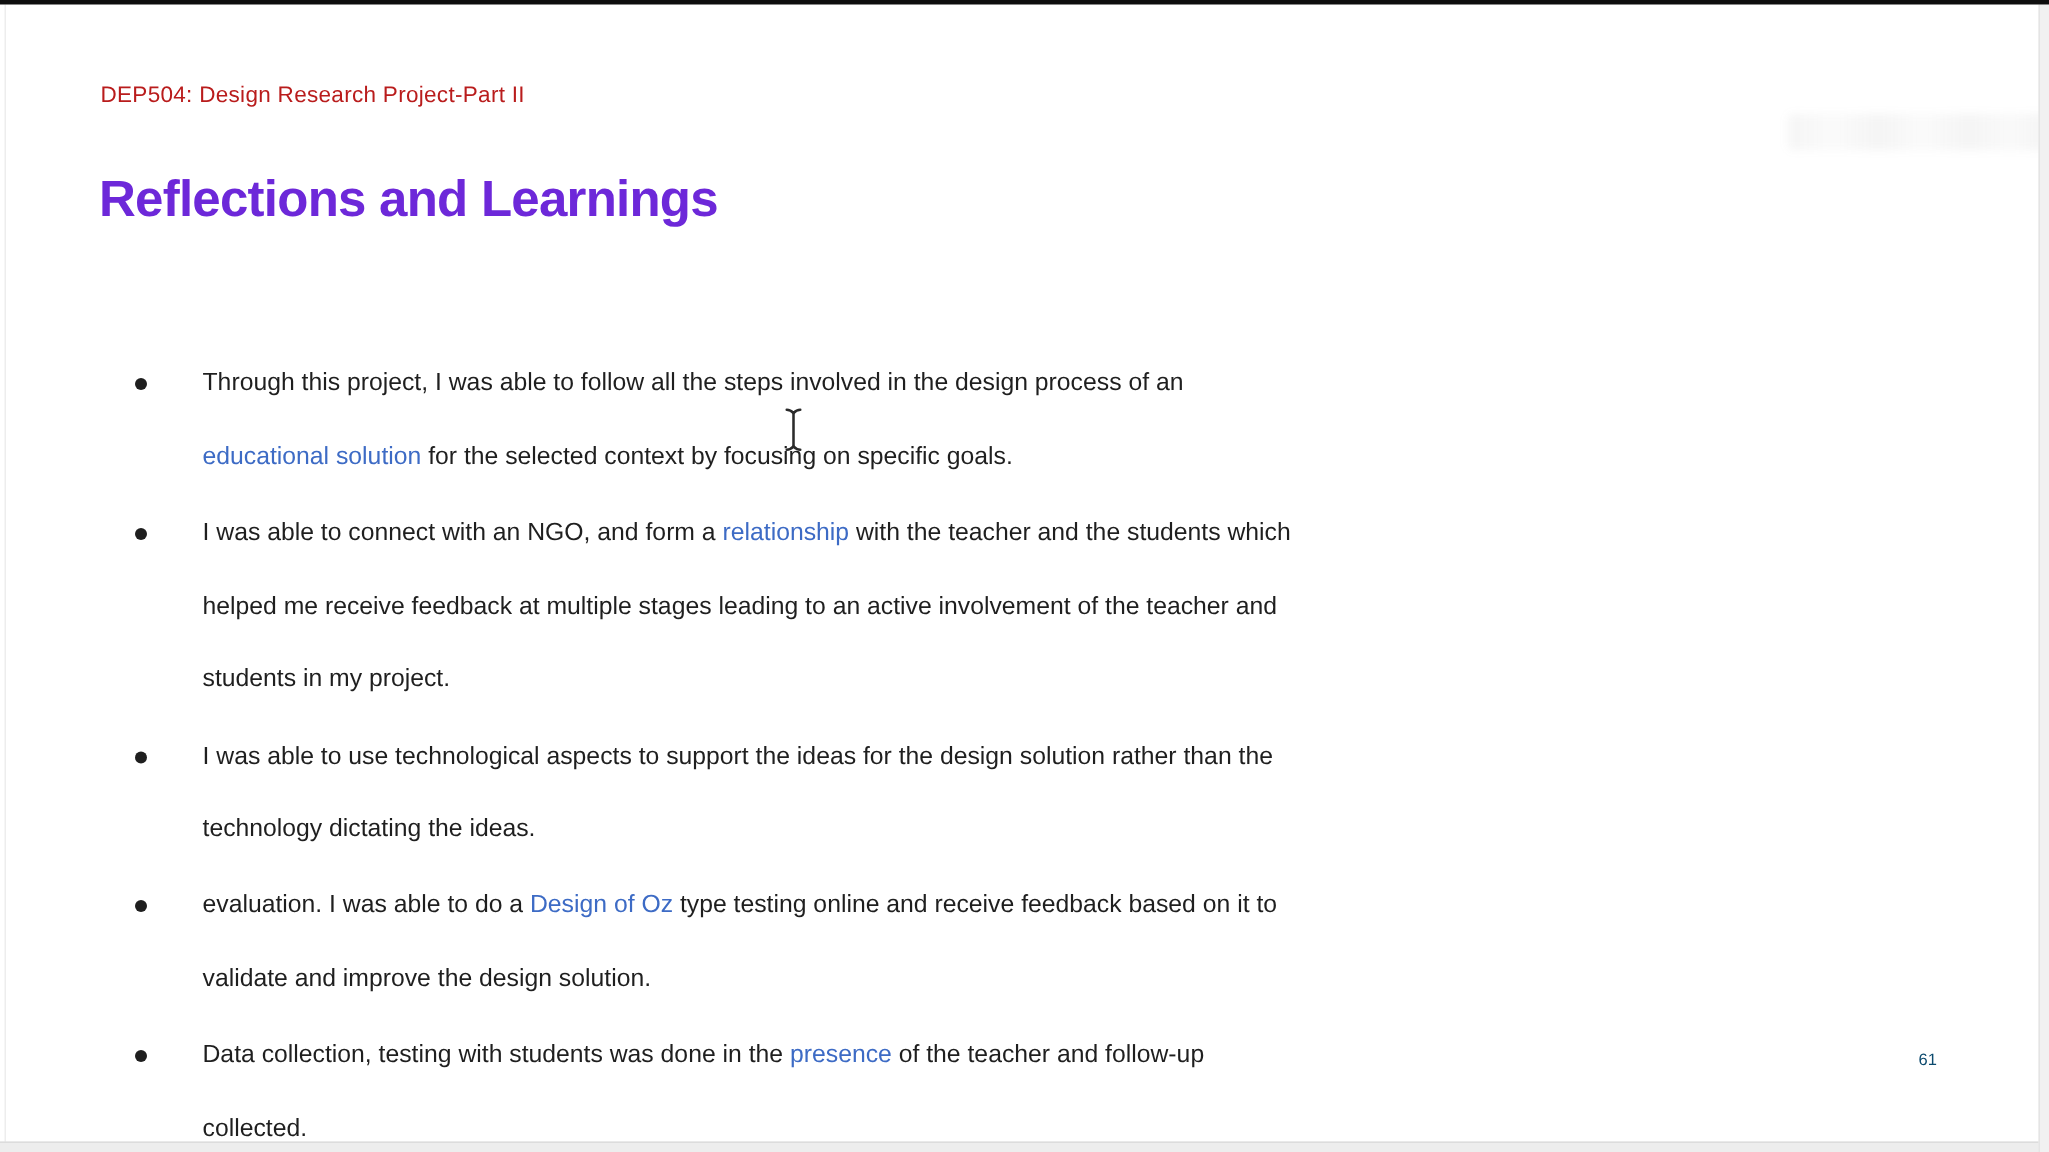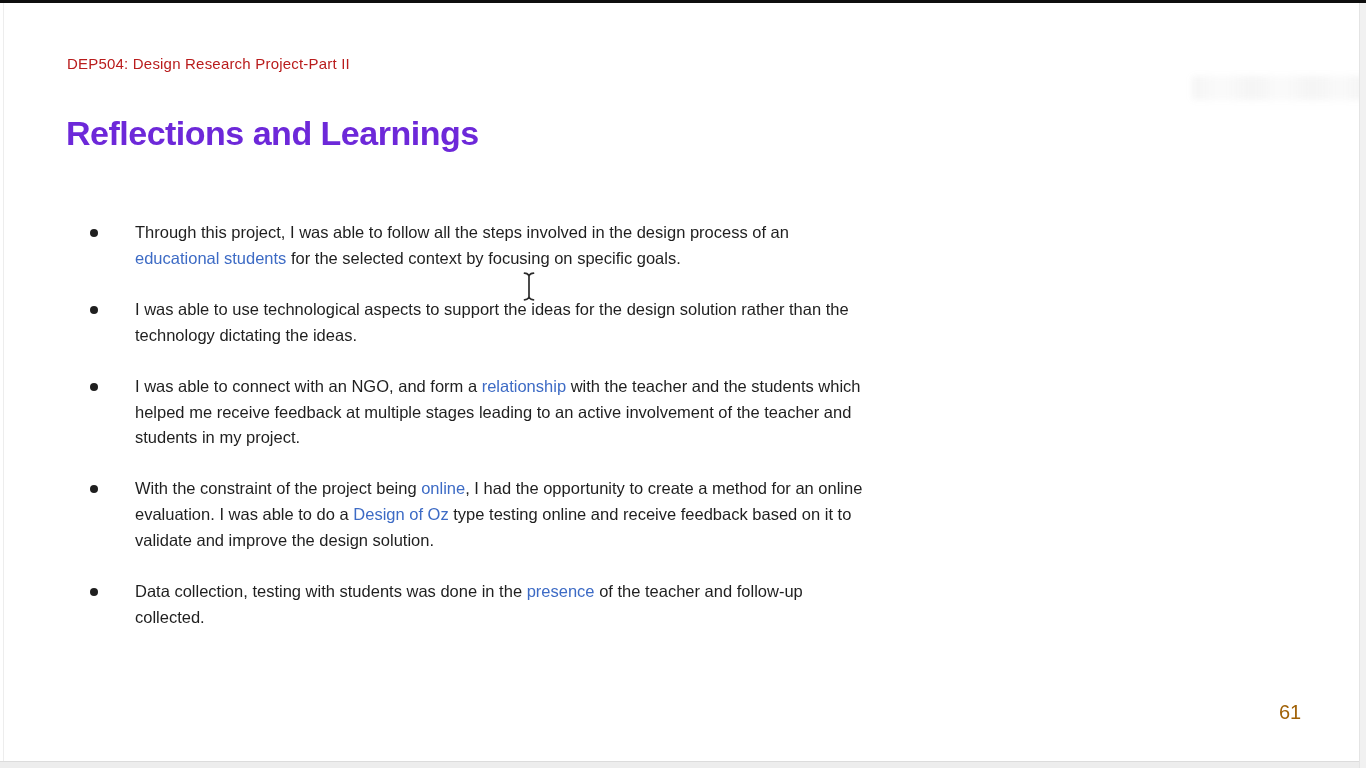--- a/index.html
+++ b/index.html
@@ -63,29 +63,29 @@
     margin-bottom: 25.5px;
     font-size: 16.5px;
     line-height: 25.7px;
     color: #1f1f1f;
   }
   .bullet-item .marker {
     position: absolute; left: 90px; top: 9px;
     width: 8px; height: 8px; border-radius: 50%;
     background: #1f1f1f;
   }
-  .bullet-item .line { display: block; white-space: nowrap; }
+  .bullet-item .line { display: block; white-space: nowrap; margin-top: 23px; }
   .link {
     color: var(--link, #3d6bc5);
     cursor: pointer;
   }
 
   .page-number {
     position: absolute; top: 701px; left: 1279px;
-    font-size: 20px; color: #a16207;
+    font-size: 11px; color: #0c4a6e;
   }
 
   
   .text-cursor {
     position: absolute; left: 521px; top: 271px;
     width: 16px; height: 31px; z-index: 60;
     pointer-events: none;
   }
 </style>
 </head>
@@ -100,36 +100,35 @@
 <div class="slide">
 
   <div class="slide-header">DEP504: Design Research Project-Part II</div>
 
   <h1 class="slide-title">Reflections and Learnings</h1>
 
   <ul class="bullet-list">
       <li class="bullet-item">
         <span class="marker"></span>
         <span class="line"><span>Through this project, I was able to follow all the steps involved in the design process of an</span></span>
-        <span class="line"><span class="link">educational students</span><span> for the selected context by focusing on specific goals.</span></span>
-      </li>
-      <li class="bullet-item">
-        <span class="marker"></span>
-        <span class="line"><span>I was able to use technological aspects to support the ideas for the design solution rather than the</span></span>
-        <span class="line"><span>technology dictating the ideas.</span></span>
+        <span class="line"><span class="link">educational solution</span><span> for the selected context by focusing on specific goals.</span></span>
       </li>
       <li class="bullet-item">
         <span class="marker"></span>
         <span class="line"><span>I was able to connect with an NGO, and form a </span><span class="link">relationship</span><span> with the teacher and the students which</span></span>
         <span class="line"><span>helped me receive feedback at multiple stages leading to an active involvement of the teacher and</span></span>
         <span class="line"><span>students in my project.</span></span>
       </li>
       <li class="bullet-item">
         <span class="marker"></span>
-        <span class="line"><span>With the constraint of the project being </span><span class="link">online</span><span>, I had the opportunity to create a method for an online</span></span>
+        <span class="line"><span>I was able to use technological aspects to support the ideas for the design solution rather than the</span></span>
+        <span class="line"><span>technology dictating the ideas.</span></span>
+      </li>
+      <li class="bullet-item">
+        <span class="marker"></span>
         <span class="line"><span>evaluation. I was able to do a </span><span class="link">Design of Oz</span><span> type testing online and receive feedback based on it to</span></span>
         <span class="line"><span>validate and improve the design solution.</span></span>
       </li>
       <li class="bullet-item">
         <span class="marker"></span>
         <span class="line"><span>Data collection, testing with students was done in the </span><span class="link">presence</span><span> of the teacher and follow-up</span></span>
         <span class="line"><span>collected.</span></span>
       </li>
     </ul>
 

